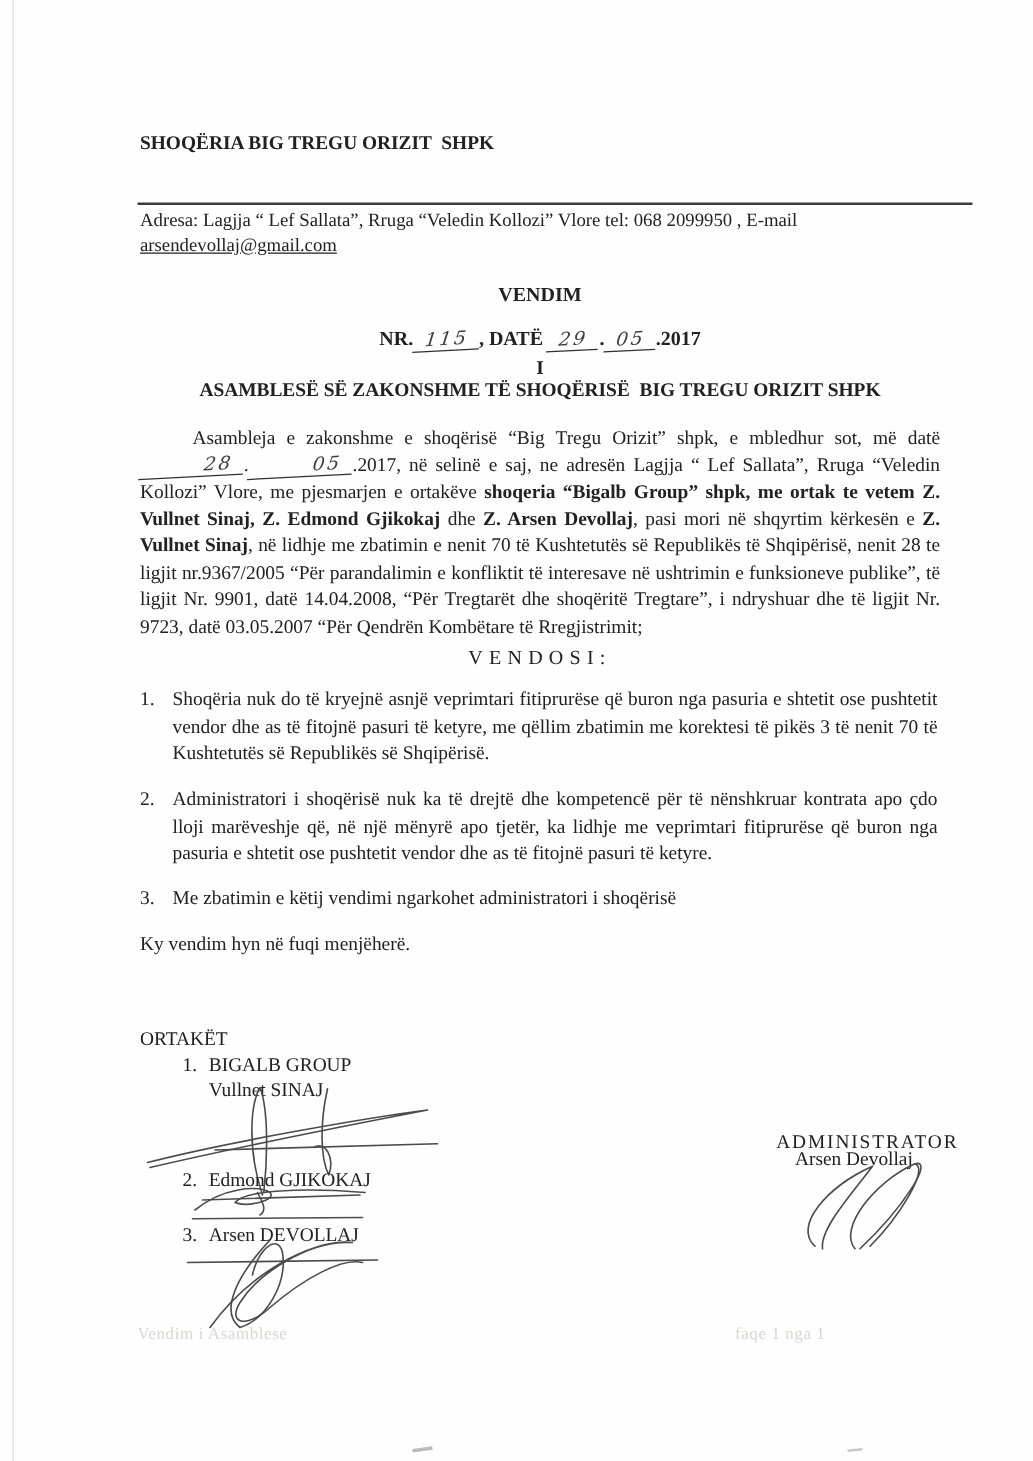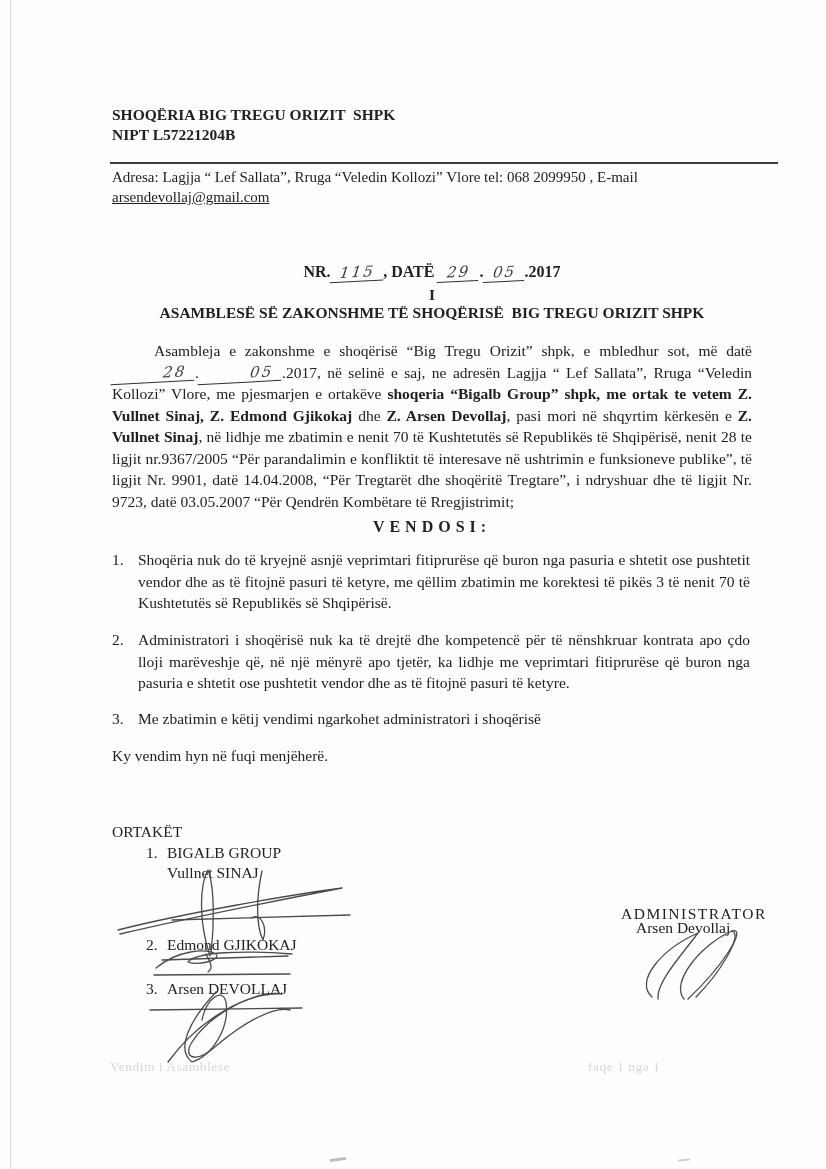--- a/index.html
+++ b/index.html
@@ -15,50 +15,50 @@
   .pre{white-space:pre-wrap;}
   .scan-edge{left:10px;top:0;width:1px;height:1169px;background:#dadada;}
   .rule{left:110px;top:162px;width:668px;height:2px;background:#3c3c3c;}
   .header{left:112px;top:105px;width:668px;line-height:20px;font-weight:700;font-size:15.5px;}
   .address{left:112px;top:167px;width:668px;line-height:20px;font-size:15px;}
   .t16{font-size:16px;}
   .hand{font-family:"DejaVu Serif",serif;font-style:italic;color:#3f3f3f;
         display:inline-block;transform:skewX(-10deg) rotate(-3deg);
         border-bottom:1.2px solid #2e2e2e;padding:0 9px;letter-spacing:2px;
         font-weight:400;font-size:15px;line-height:17px;}
-  .vendosi{letter-spacing:5px;word-spacing:3px;font-weight:700;font-size:16px;text-align:center;}
+  .vendosi{letter-spacing:5px;word-spacing:3px;font-weight:400;font-size:16px;text-align:center;}
   .bodypar{margin:0;text-align:justify;text-indent:42px;}
   .ditem{display:flex;}
   .dnum{width:26px;flex:none;}
   .dtext{width:612px;text-align:justify;}
   .sig path{fill:none;stroke:#4b4b4b;stroke-width:1.3;stroke-linecap:round;stroke-linejoin:round;}
   .admin-title{letter-spacing:1.5px;margin-top:24px;}
   .footer{color:#d7d7d5;font-size:13.5px;letter-spacing:.5px;line-height:16px;text-align:right;}
   .speck1{left:330px;top:1158px;width:16px;height:3px;background:#777;opacity:.5;transform:rotate(-8deg);}
   .speck2{left:678px;top:1159px;width:12px;height:2px;background:#888;opacity:.45;transform:rotate(-6deg);}
 </style>
 </head>
 <body>
 
 <div class="page">
 
   <div class="abs scan-edge"></div>
 
   <div class="abs header">
     <div class="pre">SHOQËRIA BIG TREGU ORIZIT  SHPK</div>
-    <div>NIPT L57221204B</div>
   </div>
 
   <div class="abs rule"></div>
 
   <div class="abs address">
     <span class="it">Adresa: Lagjja “ Lef Sallata”, Rruga “Veledin Kollozi” Vlore</span><span> tel: 068 2099950 , E-mail</span><br>
     <span class="ul">arsendevollaj@gmail.com</span>
   </div>
 
+  <div class="abs col center bold t16" style="top:226px">VENDIM</div>
 
   <div class="abs col center bold t16" style="top:261px">
     <span>NR.</span><span class="hand">115</span><span>, DATË </span><span class="hand">29</span><span>.</span><span class="hand">05</span><span>.2017</span>
   </div>
 
   <div class="abs col center bold" style="top:284px">I</div>
   <div class="abs col center bold pre" style="top:302px">ASAMBLESË SË ZAKONSHME TË SHOQËRISË  BIG TREGU ORIZIT SHPK</div>
 
   <p class="abs col bodypar" style="top:340px">
     <span>Asambleja e zakonshme e shoqërisë “Big Tregu Orizit” shpk, e mbledhur sot, më datë </span><span class="hand">28</span><span>.</span><span class="hand">05</span><span>.2017, në selinë e saj, ne adresën </span><span class="it">Lagjja “ Lef Sallata”, Rruga “Veledin Kollozi” Vlore</span><span>, me pjesmarjen e ortakëve </span><span class="bold">shoqeria “Bigalb Group” shpk, me ortak te vetem Z. Vullnet Sinaj, Z. Edmond Gjikokaj</span><span> dhe </span><span class="bold">Z. Arsen Devollaj</span><span>, pasi mori në shqyrtim kërkesën e </span><span class="bold">Z. Vullnet Sinaj</span><span>, në lidhje me zbatimin e nenit 70 të Kushtetutës së Republikës të Shqipërisë, nenit 28 te ligjit nr.9367/2005 “Për parandalimin e konfliktit të interesave në ushtrimin e funksioneve publike”, të ligjit Nr. 9901, datë 14.04.2008, “Për Tregtarët dhe shoqëritë Tregtare”, i ndryshuar dhe të ligjit  Nr. 9723, datë 03.05.2007 “Për Qendrën Kombëtare të Rregjistrimit;</span>

